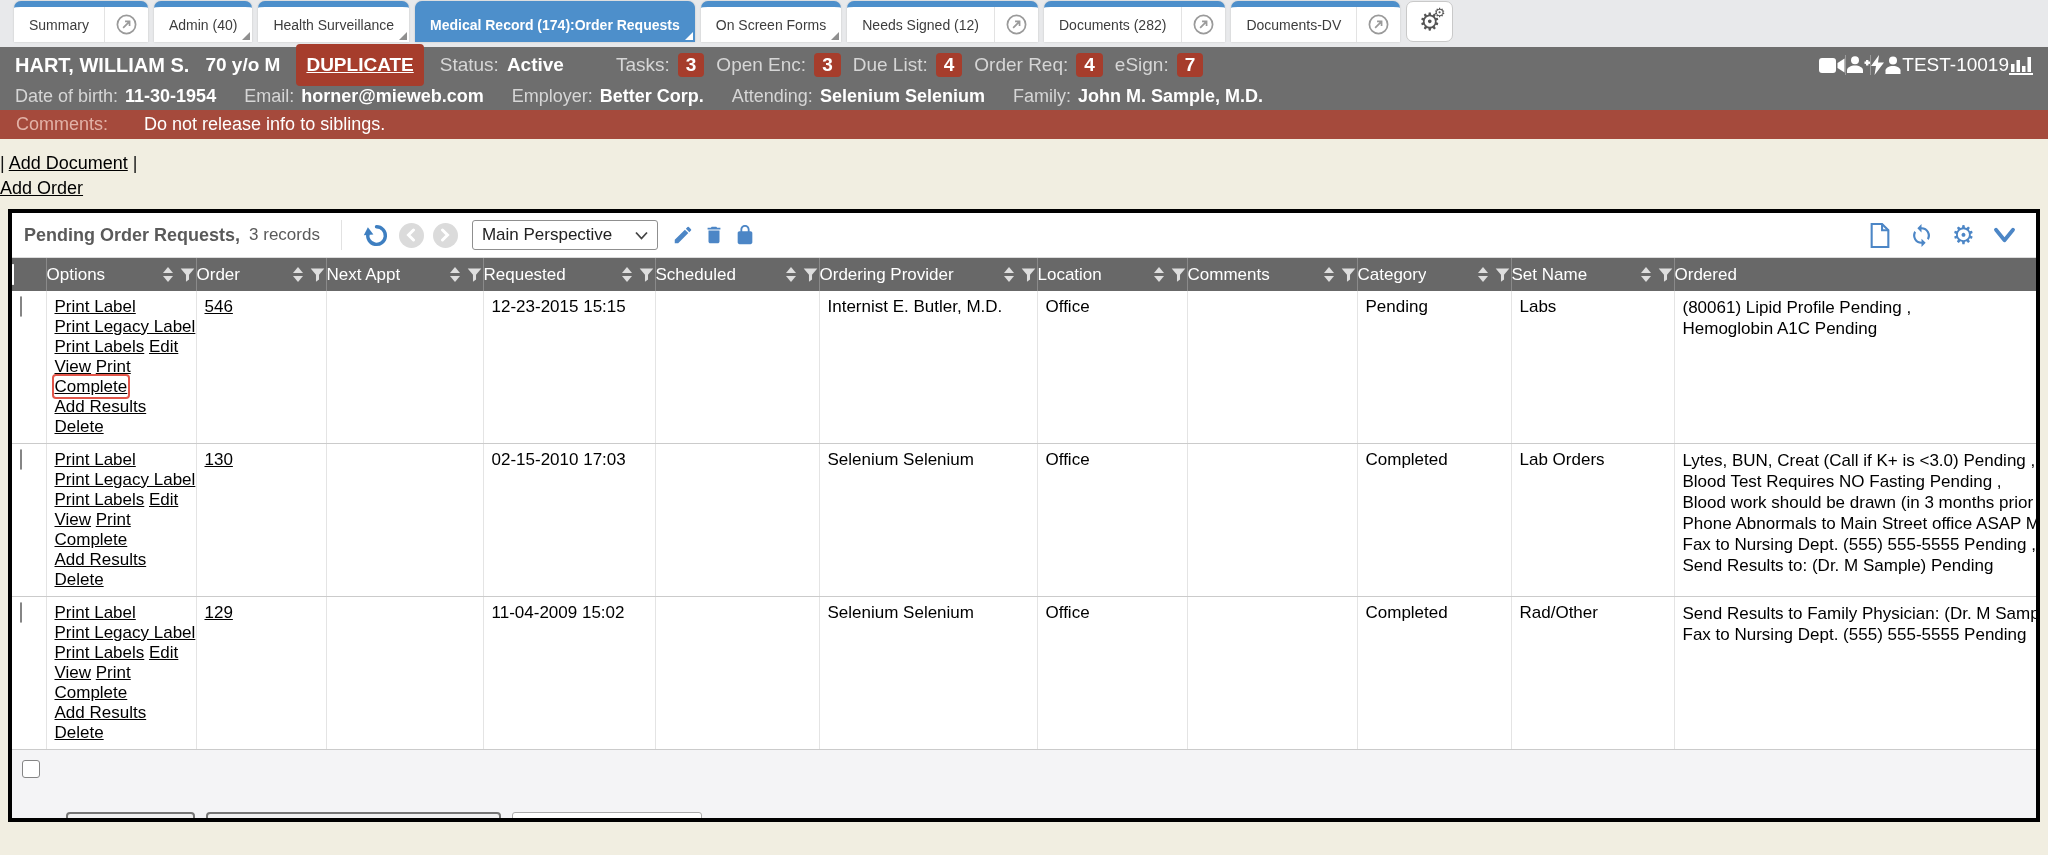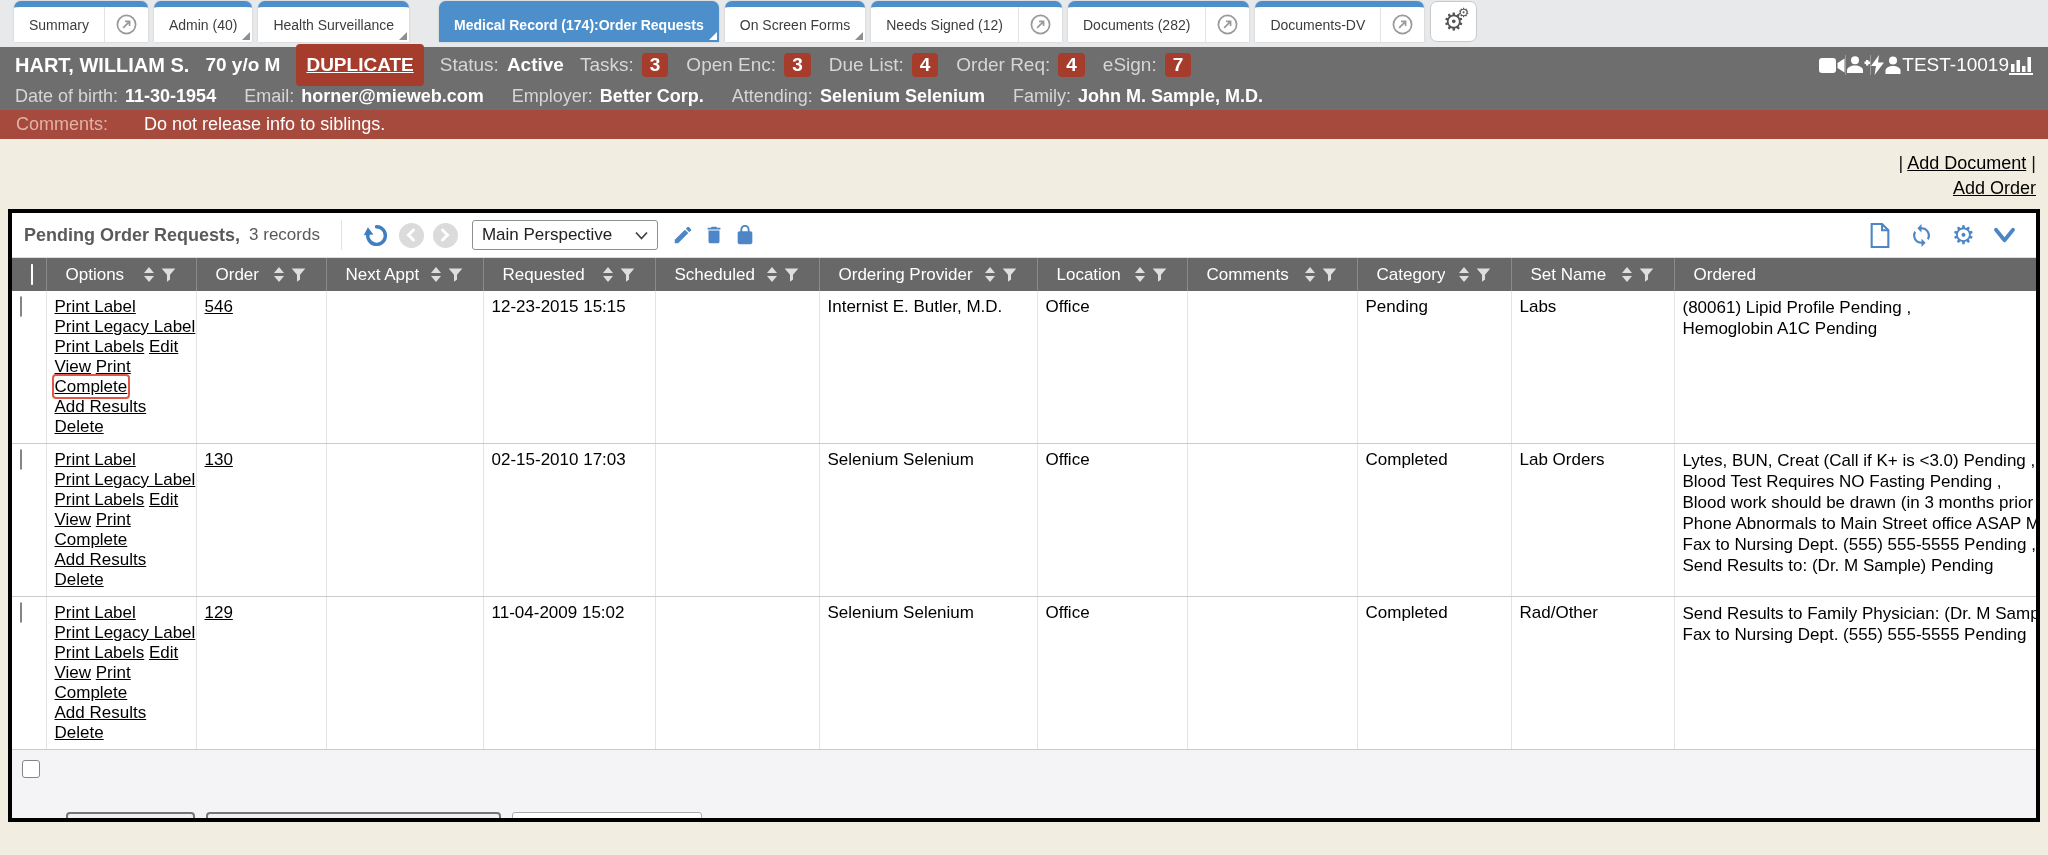--- a/index.html
+++ b/index.html
@@ -6,21 +6,21 @@
   body { margin:0; width:2048px; height:855px; overflow:hidden; background:#F1EEE1;
          font-family:"Liberation Sans","DejaVu Sans",sans-serif; color:#000; }
 
   
   .tabbar { height:47px; background:#E8E9EB; display:flex; align-items:flex-end; gap:6px;
             padding:0 10px 5px 14px; }
   .tab { position:relative; display:flex; align-items:stretch; background:#fff;
          border-radius:7px 7px 0 0; border-top:6px solid #4D8FCB; height:41px;
          color:#3d3d3d; font-size:14px; cursor:pointer; box-shadow:0 0 2px rgba(0,0,0,.18); }
   .tab-label { display:flex; align-items:center; padding:0 15px; white-space:nowrap; }
-  .tab.active { background:#4D8FCB; color:#fff; font-weight:bold;margin-left:24px; }
+  .tab.active { background:#4D8FCB; color:#fff; font-weight:bold; }
   .tab-ext { display:flex; align-items:center; padding:0 10px; border-left:1px solid #E3E3E3; }
   .tab-fold { position:absolute; right:2px; bottom:2px; width:0; height:0;
               border-left:8px solid transparent; border-bottom:8px solid #8F8F8F; }
   .tab.active .tab-fold { border-bottom-color:#fff; }
   .tab-gear { background:#fff; border:1px solid #C9C9C9; border-radius:7px; height:41px; width:47px;
               display:flex; align-items:center; justify-content:center; position:relative; cursor:pointer; }
   .gear-big { font-family:"DejaVu Sans",sans-serif; font-size:24px; color:#555; line-height:1; }
   .gear-sm  { font-family:"DejaVu Sans",sans-serif; font-size:13px; color:#555; position:absolute;
               top:4px; right:7px; line-height:1; }
 
@@ -43,21 +43,21 @@
   .meds-label { color:#D6D6D6; margin-left:26px; }
   .meds { color:#E4DC7F; margin-left:8px; }
 
   
   .comments-bar { background:#A54A3C; color:#fff; display:flex; align-items:center; height:29px;
                   padding:0 16px; font-size:18px; }
   .comments-label { color:#E2B2A7; margin-right:36px; }
 
   
   .content { padding-top:12px; }
-  .addlinks { text-align:right; padding-right:12px; font-size:18px; color:#141414; line-height:25px; }
+  .addlinks { text-align:left; padding-right:12px; font-size:18px; color:#141414; line-height:25px; }
   .link { color:#000; text-decoration:underline; cursor:pointer; }
 
   .panel { margin:8px 8px 0; background:#fff; border:4px solid #000000; height:613px;
            display:flex; flex-direction:column; overflow:hidden; }
   .panel-header { height:45px; flex:none; display:flex; align-items:center; padding:0 12px; gap:9px;
                   border-bottom:1px solid #DCDCDC; }
   .ph-title { color:#5a5a5a; font-weight:bold; font-size:18px; }
   .ph-records { color:#5a5a5a; font-size:17px; }
   .ph-div { width:1px; height:30px; background:#E2E2E2; margin:0 12px; }
   .icon-btn { display:flex; align-items:center; justify-content:center; cursor:pointer; }
@@ -66,21 +66,21 @@
   .sel { display:inline-flex; align-items:center; justify-content:space-between; background:#fff;
          border:1px solid #8F8F8F; border-radius:3px; height:30px; padding:0 9px; font-size:17px;
          cursor:pointer; color:#222; }
   .sel-persp { width:186px; margin:0 5px; }
   .ph-right { margin-left:auto; display:flex; align-items:center; gap:18px; padding-right:8px; }
   .gear-glyph { font-family:"DejaVu Sans",sans-serif; color:#4C86C6; font-size:26px; line-height:1; }
 
   
   #grid { border-collapse:collapse; table-layout:fixed; width:2030px; font-size:17px; flex:none; }
   #grid th { background:#686868; color:#fff; font-weight:normal; text-align:left; height:33px;
-             padding:0 19px; border-right:1px solid #8A8A8A; cursor:pointer; }
+             padding:0 0; border-right:1px solid #8A8A8A; cursor:pointer; }
   #grid th:last-child { border-right:none; }
   .th-in { display:flex; align-items:center; justify-content:space-between; }
   .th-label { white-space:nowrap; overflow:hidden; }
   .th-icons { display:flex; align-items:center; gap:6px; flex:none; }
   .sort { display:flex; flex-direction:column; gap:3px; }
   .sort i { display:block; width:0; height:0; border-left:5px solid transparent; border-right:5px solid transparent; }
   .sort .up { border-bottom:6px solid #DEDEDE; }
   .sort .dn { border-top:6px solid #DEDEDE; }
   #grid td { vertical-align:top; border-right:1px solid #E4E4E4; border-bottom:1px solid #CBCBCB;
              padding:6px 8px; overflow:hidden; white-space:nowrap; line-height:20px; }
@@ -181,21 +181,21 @@
 
 <div class="pt-bar">
   <div class="pt-row1">
     <span class="pt-name">HART, WILLIAM S.</span>
     <span class="pt-agesex">70 y/o M</span>
     <span class="badge dup">DUPLICATE</span>
     <span class="pcounter">
       <span class="plabel">Status:</span>
       <span class="pvalue">Active</span>
     </span>
-    <span style="display:flex;align-items:center;gap:18px;">
+    <span style="display:flex;align-items:center;gap:12px;margin-left:36px;">
   <span class="pcounter">
     <span class="plabel">Tasks:</span>
     <span class="badge">3</span>
   </span>
 
   <span class="pcounter">
     <span class="plabel">Open Enc:</span>
     <span class="badge">3</span>
   </span>
 

